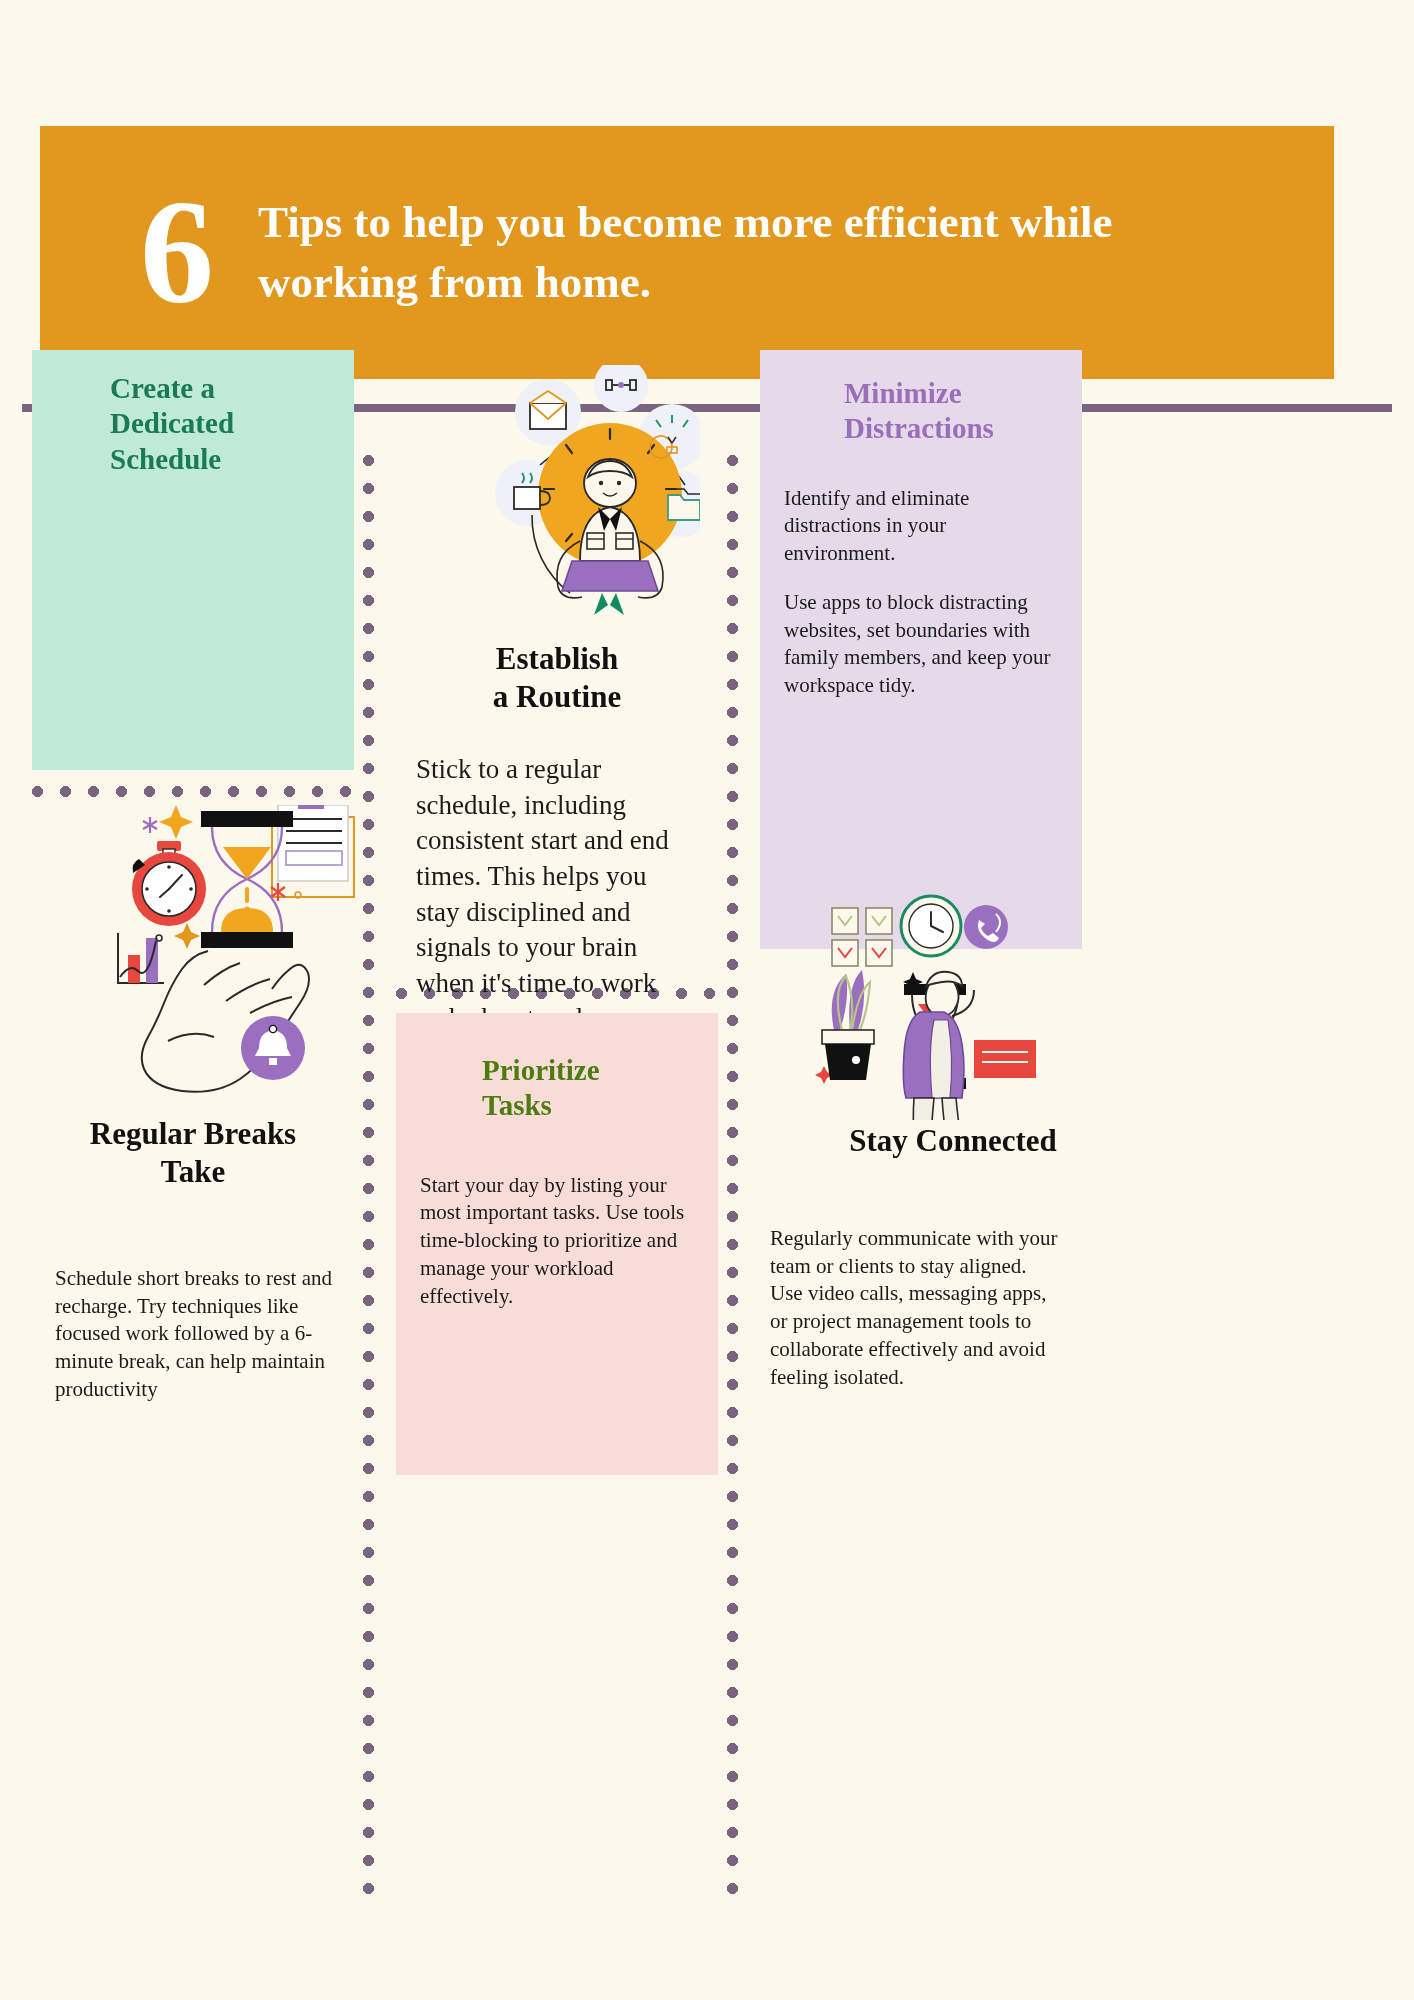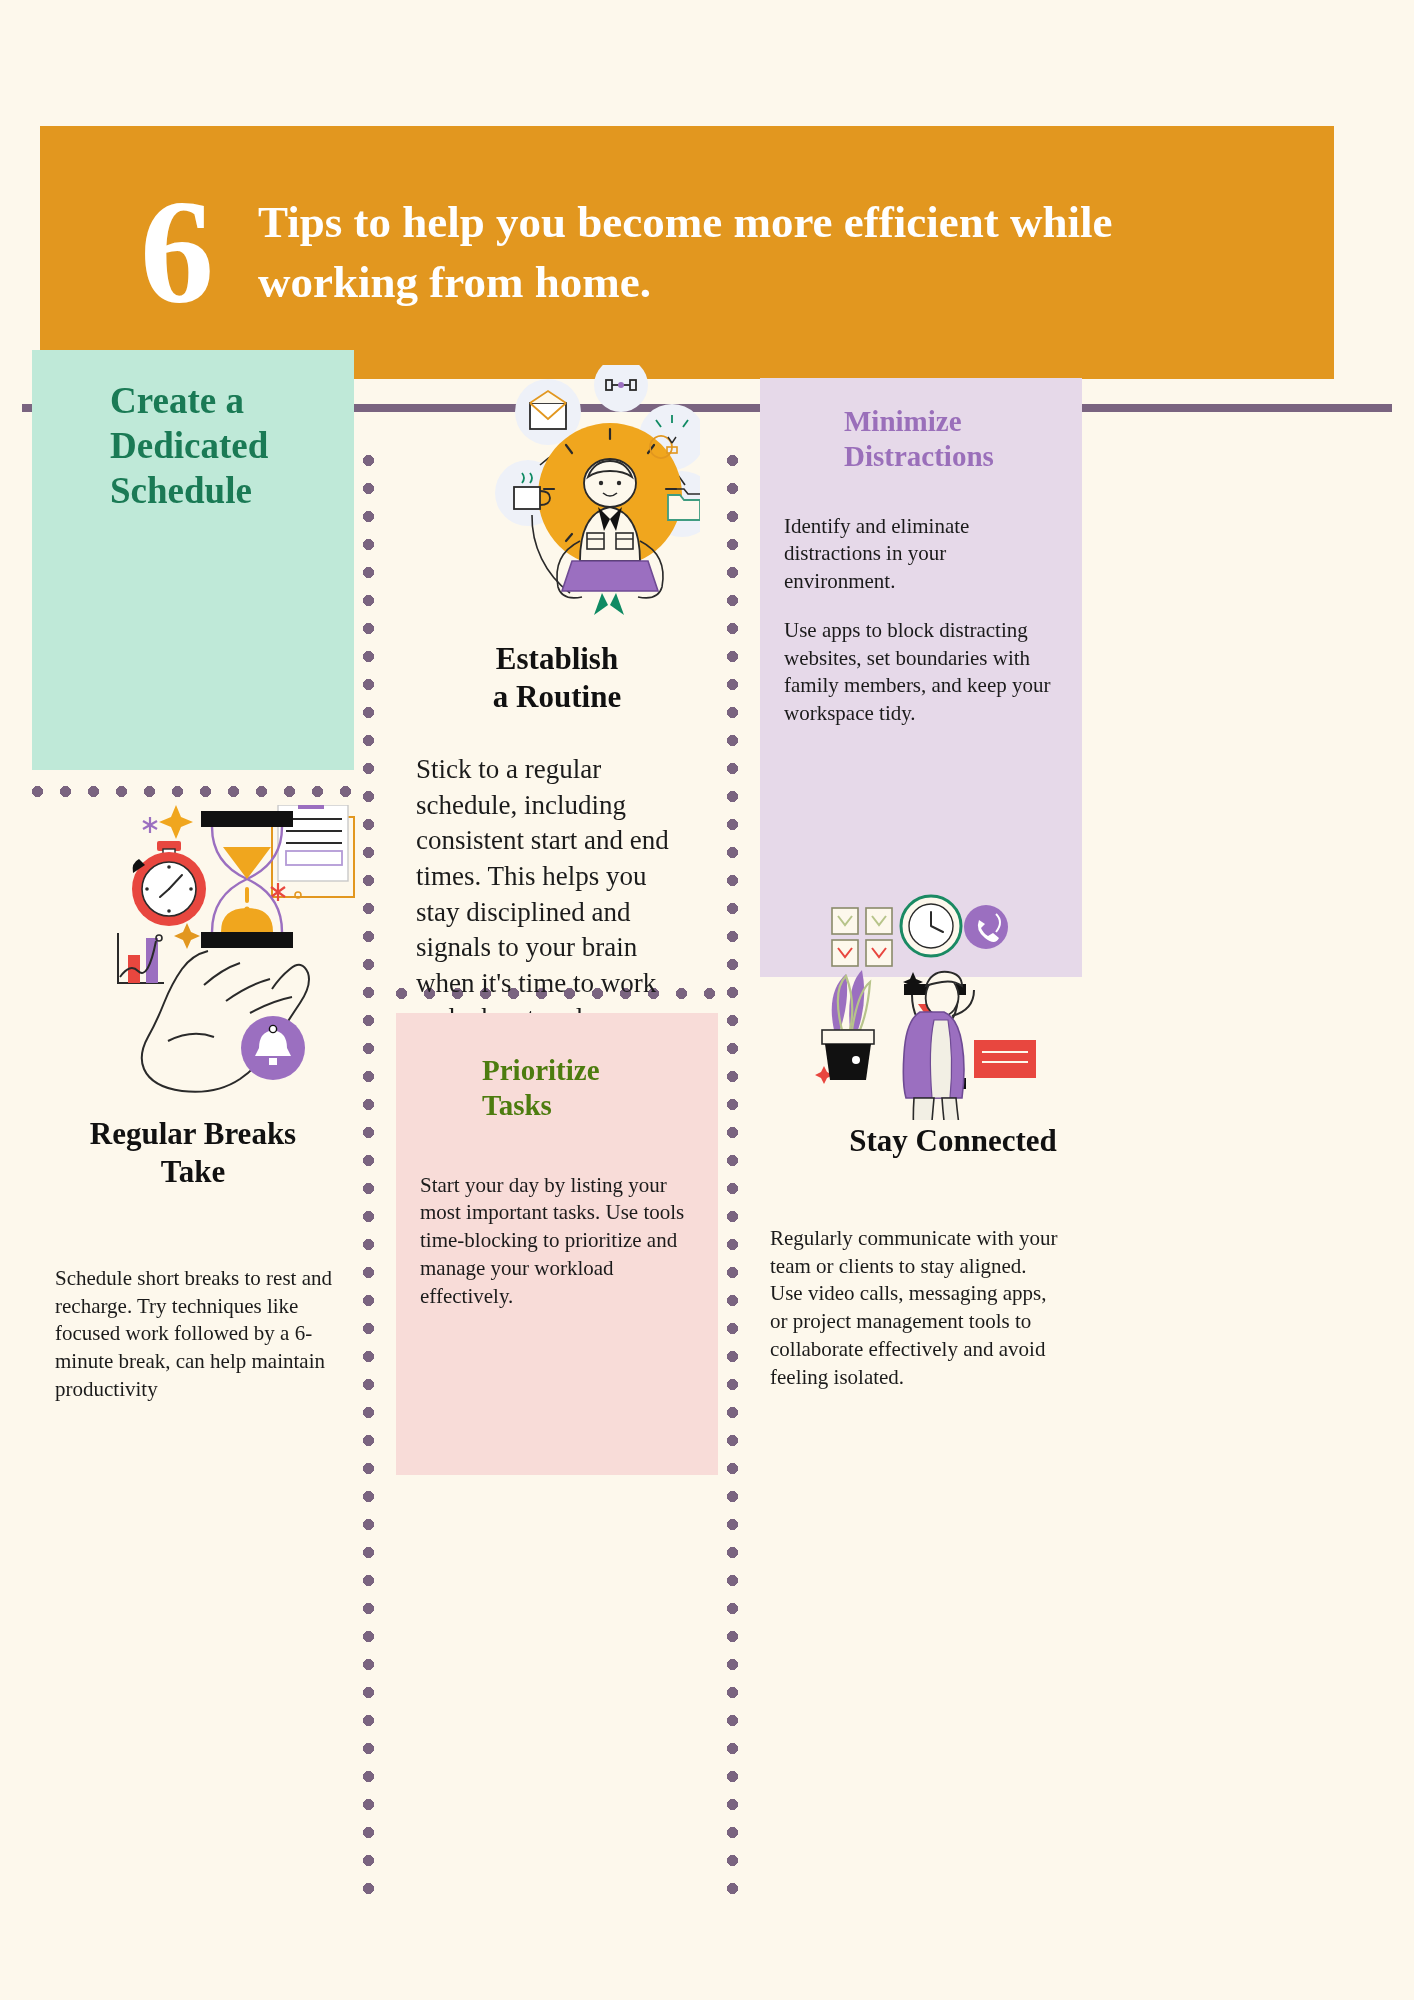--- a/index.html
+++ b/index.html
@@ -75,21 +75,21 @@
   </div>
   <div class="rule"></div>
 
   <div class="vdots" style="left:363px; top:455px; height:1455px;"></div>
   <div class="vdots" style="left:727px; top:455px; height:1455px;"></div>
   <div class="hdots" style="left:32px;  top:786px; width:322px;"></div>
   <div class="hdots" style="left:396px; top:988px; width:322px;"></div>
   <div class="hdots" style="left:760px; top:849px; width:322px;"></div>
 
   <div class="card card-green" style="left:32px; top:350px; width:322px; height:420px;">
-    <div class="tip-title" style="color:#1a7a55; font-size:37px; padding:28px 24px 0 78px;">
+    <div class="tip-title" style="color:#1a7a55; font-size:29px; padding:21px 24px 0 78px;">
       <div>Create a</div>
       <div>Dedicated</div>
       <div>Schedule</div>
     </div>
   </div>
 
   <div class="illus" style="left:420px; top:365px; width:280px; height:250px;">
     <svg viewBox="0 0 280 250" width="280" height="250">
 
       <circle cx="108" cy="128" r="33" fill="#eef1f8"></circle>
@@ -175,21 +175,21 @@
   </div>
 
   <div class="tip-title" style="position:absolute; left:396px; top:640px; width:322px; text-align:center; color:#111111; font-size:31px;">
     <div>Establish</div>
     <div>a Routine</div>
   </div>
   <div class="tip-body" style="position:absolute; left:416px; top:752px; width:278px; font-size:27px;">
     <p>Stick to a regular schedule, including consistent start and end times. This helps you stay disciplined and signals to your brain when it's time to work and when to relax.</p>
   </div>
 
-  <div class="card card-purple" style="left:760px; top:350px; width:322px; height:599px;margin-top:28px;">
+  <div class="card card-purple" style="left:760px; top:350px; width:322px; height:599px;">
     <div class="tip-title" style="color:#9a6fba; font-size:29px; padding:26px 20px 0 84px;">
       <div>Minimize</div>
       <div>Distractions</div>
     </div>
     <div class="tip-body" style="font-size:21px; padding:38px 22px 0 24px;">
       <p>Identify and eliminate distractions in your environment.</p>
       <p>Use apps to block distracting websites, set boundaries with family members, and keep your workspace tidy.</p>
     </div>
   </div>
 

